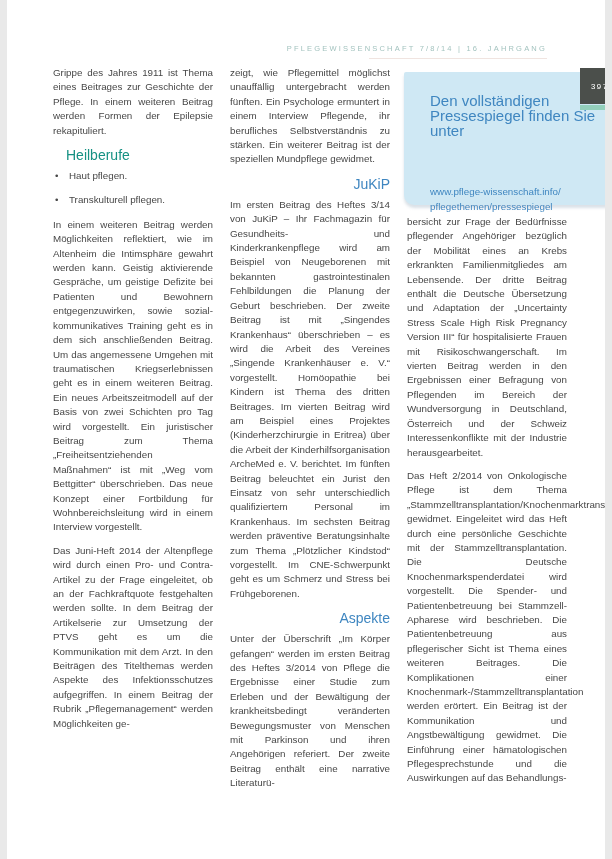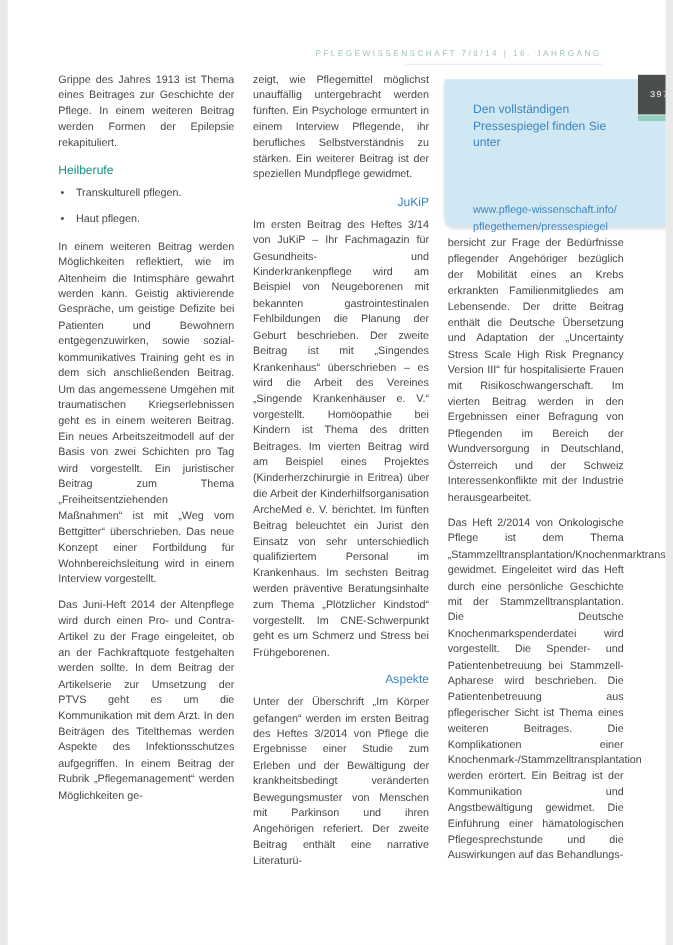--- a/index.html
+++ b/index.html
@@ -17,37 +17,37 @@
   .header-rule {
     position:absolute; top:58px; left:362px; width:178px; height:1px;
     background:#ead9d3; opacity:.7;
   }
   .columns {
     position:absolute; left:46px; top:66px; width:514px;
     display:grid; grid-template-columns:160px 160px 160px; column-gap:17px;
   }
   .col { font-size:9.8px; line-height:14.4px; text-align:justify; }
   .col p { margin:0 0 9px 0; }
-  .hd { font-size:11px; font-weight:400; margin:10px 0 7px 0; line-height:14px; }
+  .hd { font-size:14px; font-weight:400; margin:10px 0 7px 13px; line-height:14px; }
   .hd-right { text-align:right; }
   .teal { color:#169183; }
   .blue { color:#3f86c0;text-align:right; }
   .bullet-item { display:flex; margin:2px 0 10px 2px; text-align:left; }
   .bullet-dot { width:14px; flex:0 0 14px; color:#474747; }
   .bullet-dot::before { content:"\2022"; }
   .promo-spacer { height:149px; }
 
   .promo-box {
     position:absolute; left:397px; top:72px; width:215px; height:133px;
     background:#cfe8f4; border-radius:2px 0 0 10px;
     box-shadow:0 3px 3px rgba(150,170,185,.35);
   }
   .promo-text {
     position:absolute; left:26px; top:21px;
-    font-size:11px; line-height:15px; color:#3f86c0; white-space:pre-line;
+    font-size:15px; line-height:15px; color:#3f86c0; white-space:pre-line;
   }
   .promo-url {
     position:absolute; left:26px; top:84px;
     font-size:9.8px; line-height:15px; color:#3f86c0; white-space:pre-line;
     cursor:pointer;
     margin-top:28px;
   }
   .page-badge {
     position:absolute; left:573px; top:68px; width:39px; height:36px;
     background:#4b4f4b; color:#ffffff; font-size:8px; letter-spacing:1px;
@@ -72,29 +72,29 @@
 unter</div>
     <div class="promo-url">www.pflege-wissenschaft.info/
 pflegethemen/pressespiegel</div>
   </div>
   <div class="page-badge">397</div>
   <div class="badge-strip"></div>
 
   <div class="columns">
 
     <div class="col">
-      <p>Grippe des Jahres 1913 ist Thema eines Beitrages zur Geschichte der Pflege. In einem weiteren Beitrag werden Formen der Epilepsie rekapituliert.</p>
+      <p>Grippe des Jahres 1911 ist Thema eines Beitrages zur Geschichte der Pflege. In einem weiteren Beitrag werden Formen der Epilepsie rekapituliert.</p>
       <div class="hd teal">Heilberufe</div>
       <div class="bullet-item">
         <span class="bullet-dot"></span>
-        <span>Transkulturell pflegen.</span>
+        <span>Haut pflegen.</span>
       </div>
       <div class="bullet-item">
         <span class="bullet-dot"></span>
-        <span>Haut pflegen.</span>
+        <span>Transkulturell pflegen.</span>
       </div>
       <p>In einem weiteren Beitrag werden Möglichkeiten reflektiert, wie im Altenheim die Intimsphäre gewahrt werden kann. Geistig aktivierende Gespräche, um geistige Defizite bei Patienten und Bewohnern entgegenzuwirken, sowie sozial-kommunikatives Training geht es in dem sich anschließenden Beitrag. Um das angemessene Umgehen mit traumatischen Kriegserlebnissen geht es in einem weiteren Beitrag. Ein neues Arbeitszeitmodell auf der Basis von zwei Schichten pro Tag wird vorgestellt. Ein juristischer Beitrag zum Thema „Freiheitsentziehenden Maßnahmen“ ist mit „Weg vom Bettgitter“ überschrieben. Das neue Konzept einer Fortbildung für Wohnbereichsleitung wird in einem Interview vorgestellt.</p>
       <p>Das Juni-Heft 2014 der Altenpflege wird durch einen Pro- und Contra-Artikel zu der Frage eingeleitet, ob an der Fachkraftquote festgehalten werden sollte. In dem Beitrag der Artikelserie zur Umsetzung der PTVS geht es um die Kommunikation mit dem Arzt. In den Beiträgen des Titelthemas werden Aspekte des Infektionsschutzes aufgegriffen. In einem Beitrag der Rubrik „Pflegemanagement“ werden Möglichkeiten ge-</p>
     </div>
 
     <div class="col">
       <p>zeigt, wie Pflegemittel möglichst unauffällig untergebracht werden fünften. Ein Psychologe ermuntert in einem Interview Pflegende, ihr berufliches Selbstverständnis zu stärken. Ein weiterer Beitrag ist der speziellen Mundpflege gewidmet.</p>
       <div class="hd hd-right blue">JuKiP</div>
       <p>Im ersten Beitrag des Heftes 3/14 von JuKiP – Ihr Fachmagazin für Gesundheits- und Kinderkrankenpflege wird am Beispiel von Neugeborenen mit bekannten gastrointestinalen Fehlbildungen die Planung der Geburt beschrieben. Der zweite Beitrag ist mit „Singendes Krankenhaus“ überschrieben – es wird die Arbeit des Vereines „Singende Krankenhäuser e. V.“ vorgestellt. Homöopathie bei Kindern ist Thema des dritten Beitrages. Im vierten Beitrag wird am Beispiel eines Projektes (Kinderherzchirurgie in Eritrea) über die Arbeit der Kinderhilfsorganisation ArcheMed e. V. berichtet. Im fünften Beitrag beleuchtet ein Jurist den Einsatz von sehr unterschiedlich qualifiziertem Personal im Krankenhaus. Im sechsten Beitrag werden präventive Beratungsinhalte zum Thema „Plötzlicher Kindstod“ vorgestellt. Im CNE-Schwerpunkt geht es um Schmerz und Stress bei Frühgeborenen.</p>
       <div class="hd hd-right blue">Aspekte</div>

